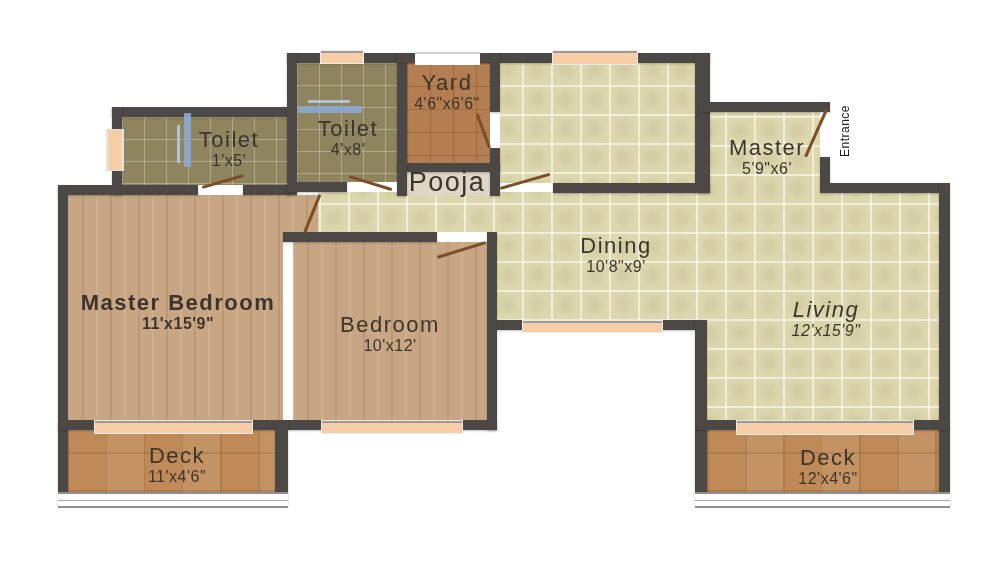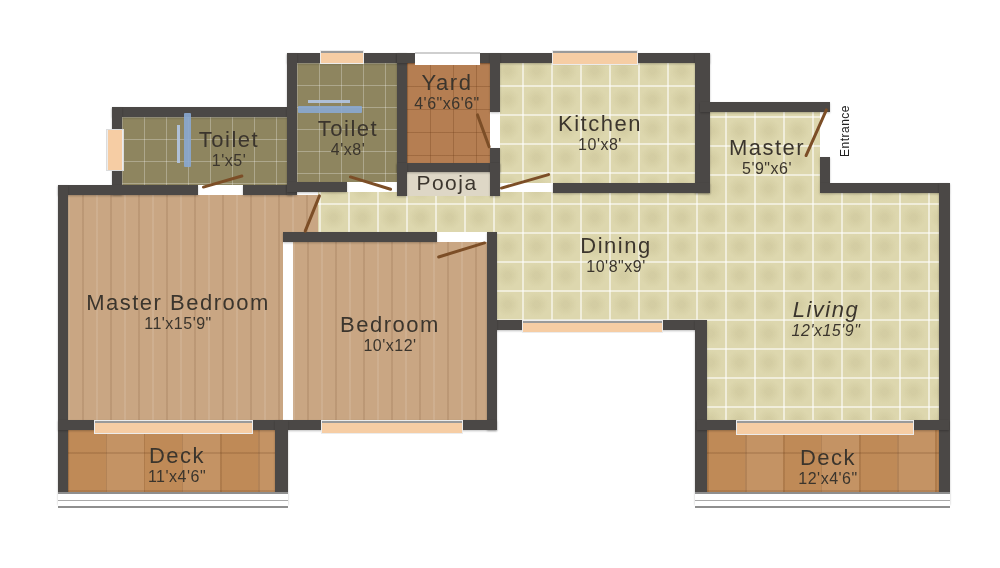--- a/index.html
+++ b/index.html
@@ -125,39 +125,35 @@
   </div>
   <div class="lbl" style="left:348px;top:138px;">
     <div class="nm">Toilet</div>
     <div class="dm">4'x8'</div>
   </div>
   <div class="lbl" style="left:447px;top:92px;">
     <div class="nm">Yard</div>
     <div class="dm">4'6"x6'6"</div>
   </div>
   <div class="lbl" style="left:447px;top:183px;">
-    <div class="nm" style="font-size:21px;">Pooja</div>
-  </div>
-  <div class="lbl" style="left:600px;top:133px;">
-    <div class="nm">Kitchen</div>
-    <div class="dm">10'x8'</div>
+    <div class="nm" style="font-size:27px;">Pooja</div>
   </div>
   <div class="lbl" style="left:767px;top:157px;">
     <div class="nm">Master</div>
     <div class="dm">5'9"x6'</div>
   </div>
   <div class="lbl" style="left:616px;top:255px;">
     <div class="nm">Dining</div>
     <div class="dm">10'8"x9'</div>
   </div>
   <div class="lbl" style="left:826px;top:319px;font-style:italic;">
     <div class="nm">Living</div>
     <div class="dm">12'x15'9"</div>
   </div>
-  <div class="lbl" style="left:178px;top:312px;">
+  <div class="lbl" style="left:178px;top:312px;font-weight:bold;">
     <div class="nm">Master Bedroom</div>
     <div class="dm">11'x15'9"</div>
   </div>
   <div class="lbl" style="left:390px;top:334px;">
     <div class="nm">Bedroom</div>
     <div class="dm">10'x12'</div>
   </div>
   <div class="lbl" style="left:177px;top:465px;">
     <div class="nm">Deck</div>
     <div class="dm">11'x4'6"</div>

